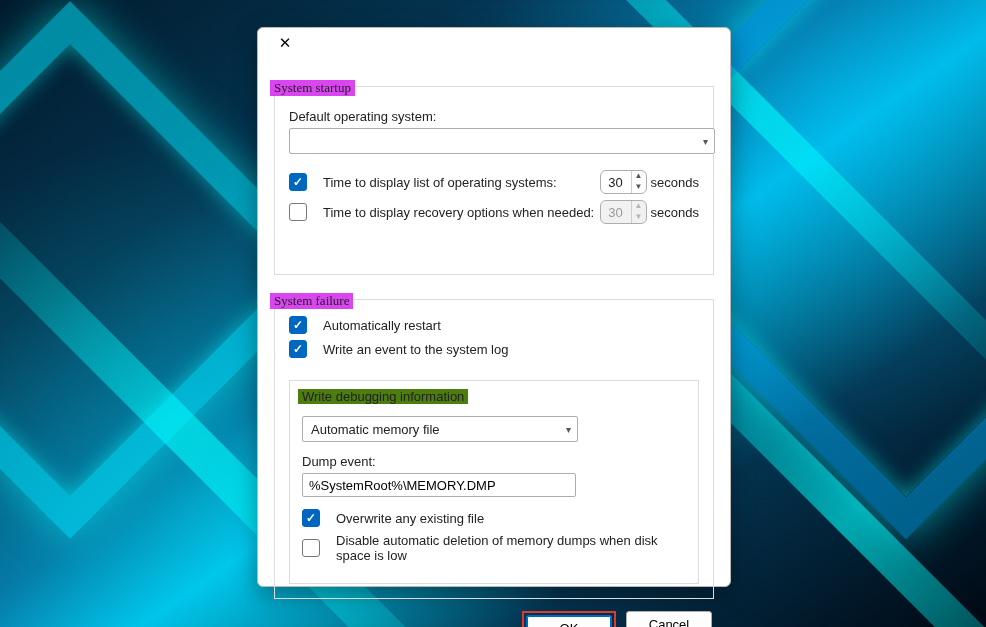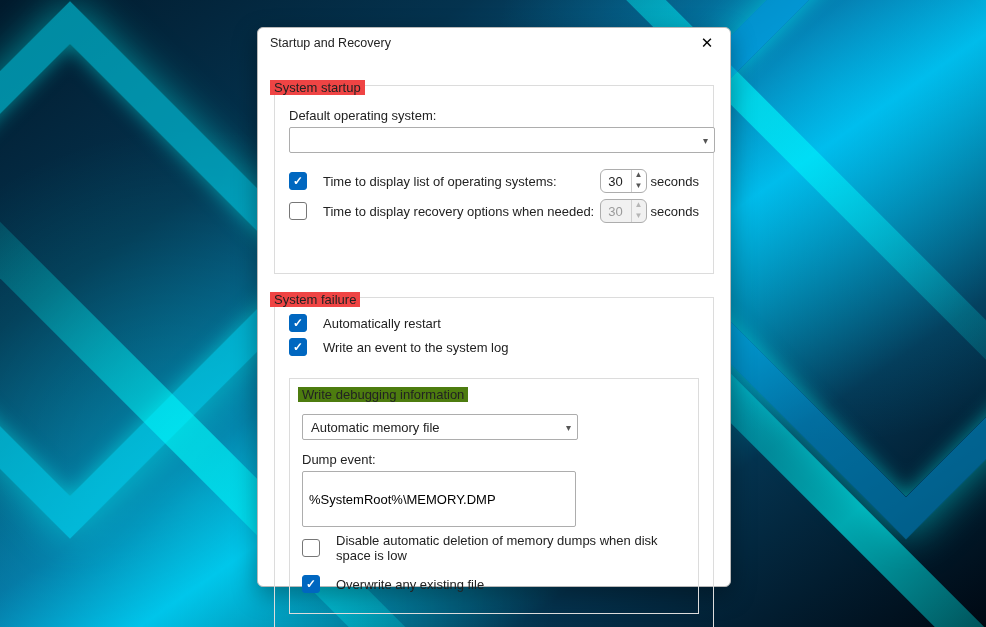--- a/index.html
+++ b/index.html
@@ -75,28 +75,29 @@
   .group-frame {
     border: 1px solid #dcdcdc;
     padding: 10px 14px 14px 14px;
     position: relative;
   }
   
   .section {
     margin-top: 8px;
   }
   .section .section-title {
-    background: #ef4444;
+    background: #d946ef;
     display: inline-block;
     position: relative;
     padding: 0 4px;
     margin-left: -4px;
     top: 10px;
     z-index: 2;
     font-size: 13px;
+    font-family: Liberation Serif, serif;
   }
 
   .row {
     display: flex;
     align-items: center;
     margin: 6px 0;
   }
   .row label { display:flex; align-items:center; gap:16px; }
 
   
@@ -169,21 +170,21 @@
     padding: 0 6px 0 8px;
     border-radius: 2px;
     background: #fff;
     cursor: pointer;
   }
   .combo .chev { font-size:10px; color:#555; }
 
   input[type=text].textbox {
     border: 1px solid #adadad;
     height: 22px;
-    padding: 16px 6px;
+    padding: 0 6px;
     font-size: 13px;
     border-radius: 2px;
     outline: none;
     background:#fff;
   }
 
   .inner-group {
     border: 1px solid #dcdcdc;
     padding: 8px 12px 14px 12px;
     margin-top: 6px;
@@ -228,21 +229,20 @@
 
 <div class="wallpaper">
   <div class="wp-bar wp1"></div>
   <div class="wp-bar wp2"></div>
   <div class="wp-bar wp3"></div>
 </div>
 
 <div class="dialog">
 
   <div class="titlebar">
-    <span class="title">Startup and Recovery</span>
     <button class="close-btn">
       <span>✕</span>
     </button>
   </div>
 
   <div class="body">
 
     <div class="section">
       <span class="section-title">System startup</span>
       <div class="group-frame">
@@ -308,32 +308,32 @@
           <span class="inner-title">Write debugging information</span>
 
           <div class="combo" style="width:260px; margin-top:8px;">
             <span>Automatic memory file</span>
             <span class="chev">▾</span>
           </div>
 
           <div class="field-label">Dump event:</div>
           <input type="text" class="textbox" style="width: 260px;" value="%SystemRoot%\MEMORY.DMP">
 
+          <div class="row" style="margin-top:12px;">
+            <label>
+              <span class="chk checked"></span>
+              <span>Overwrite any existing file</span>
+            </label>
+          </div>
           <div class="row">
             <label>
               <span class="chk"></span>
               <span>Disable automatic deletion of memory dumps when disk space is low</span>
             </label>
           </div>
-          <div class="row" style="margin-top:12px;">
-            <label>
-              <span class="chk checked"></span>
-              <span>Overwrite any existing file</span>
-            </label>
-          </div>
         </div>
       </div>
     </div>
 
   </div>
 
   <div class="footer">
     <span class="highlight-ok">
       <button class="btn default">OK</button>
     </span>

